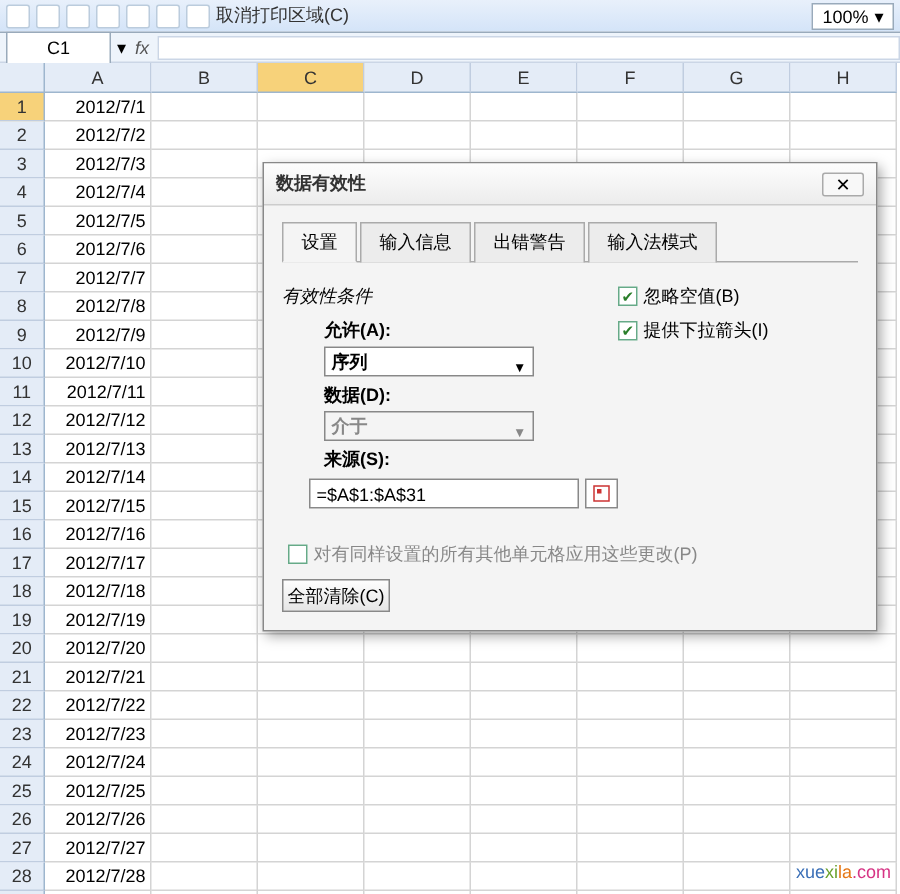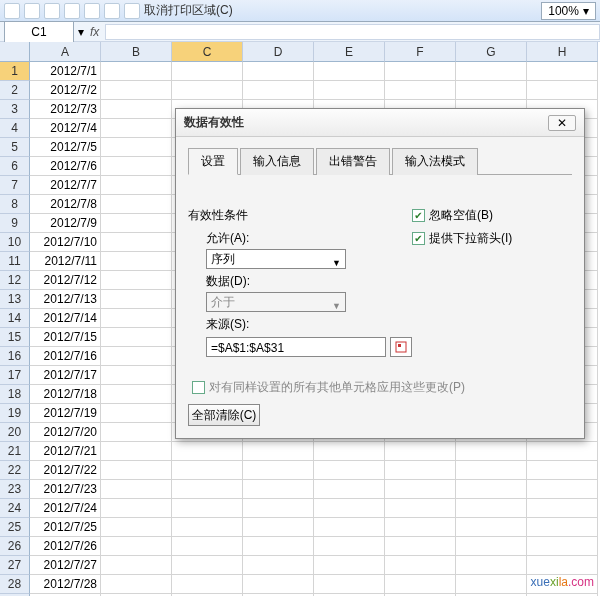--- a/index.html
+++ b/index.html
@@ -25,27 +25,27 @@
 .cell { width: 71px; border-right: 1px solid #d4d4d4; border-bottom: 1px solid #d4d4d4; text-align: right; padding-right: 3px; line-height: 19px; color: #000; }
 .row-h.sel, .col-h.sel { background: #f7d27a; }
 
 
 .dialog { position: absolute; left: 175px; top: 108px; width: 410px; background: #f4f4f4; border: 1px solid #888; box-shadow: 2px 3px 8px rgba(0,0,0,0.35); }
 .dlg-title { height: 28px; background: linear-gradient(#fdfdfd,#ececec); border-bottom: 1px solid #ccc; display: flex; align-items: center; padding: 0 8px; justify-content: space-between; }
 .dlg-title span { font-weight: bold; color: #333; }
 .dlg-close { margin-left: auto; width: 28px; height: 16px; border: 1px solid #aaa; border-radius: 2px; text-align: center; line-height: 14px; background: #f8f8f8; cursor: default; }
 .dlg-body { padding: 10px 12px 12px; }
 
-.tabs { display: flex; border-bottom: 1px solid #aaa; margin-bottom: 28px; }
+.tabs { display: flex; border-bottom: 1px solid #aaa; margin-bottom: 10px; }
 .tab { padding: 4px 12px; border: 1px solid #aaa; border-bottom: none; background: #f4f4f4; margin-right: 2px; position: relative; top: 1px; }
 .tab.active { background: #f4f4f4; border-bottom: 1px solid #f4f4f4; }
 .tab:not(.active) { background: #ececec; }
 
-.group-label { margin: 4px 0 6px 0; }
-.field-row { margin: 4px 0 4px 18px; }
+.group-label { margin: 4px 0 6px 0; font-style: italic; }
+.field-row { margin: 4px 0 4px 28px; font-weight: bold; }
 .field-label { margin-bottom: 2px; }
 .combo { width: 140px; border: 1px solid #888; background: #fff; height: 20px; display: flex; align-items: flex-end; padding: 0 4px; justify-content: space-between; }
 .combo.disabled { color: #888; background: #f4f4f4; }
 .combo .arrow { font-size: 9px; }
 .src-row { display: flex; align-items: center; gap: 4px; margin-left: 18px; }
 .src-input { flex: 1; border: 1px solid #888; background: #fff; height: 20px; padding: 0 4px; line-height: 20px; }
 .src-btn { width: 22px; height: 20px; border: 1px solid #888; background: #fff; display: flex; align-items: center; justify-content: center; }
 .right-checks { float: right; width: 160px; margin-top: 4px; }
 .chk { display: flex; align-items: center; gap: 4px; }
 .chkbox { width: 13px; height: 13px; border: 1px solid #6a8; background: #fff; display: flex; align-items: center; justify-content: center; color: #2a7e2a; font-size: 10px; }

